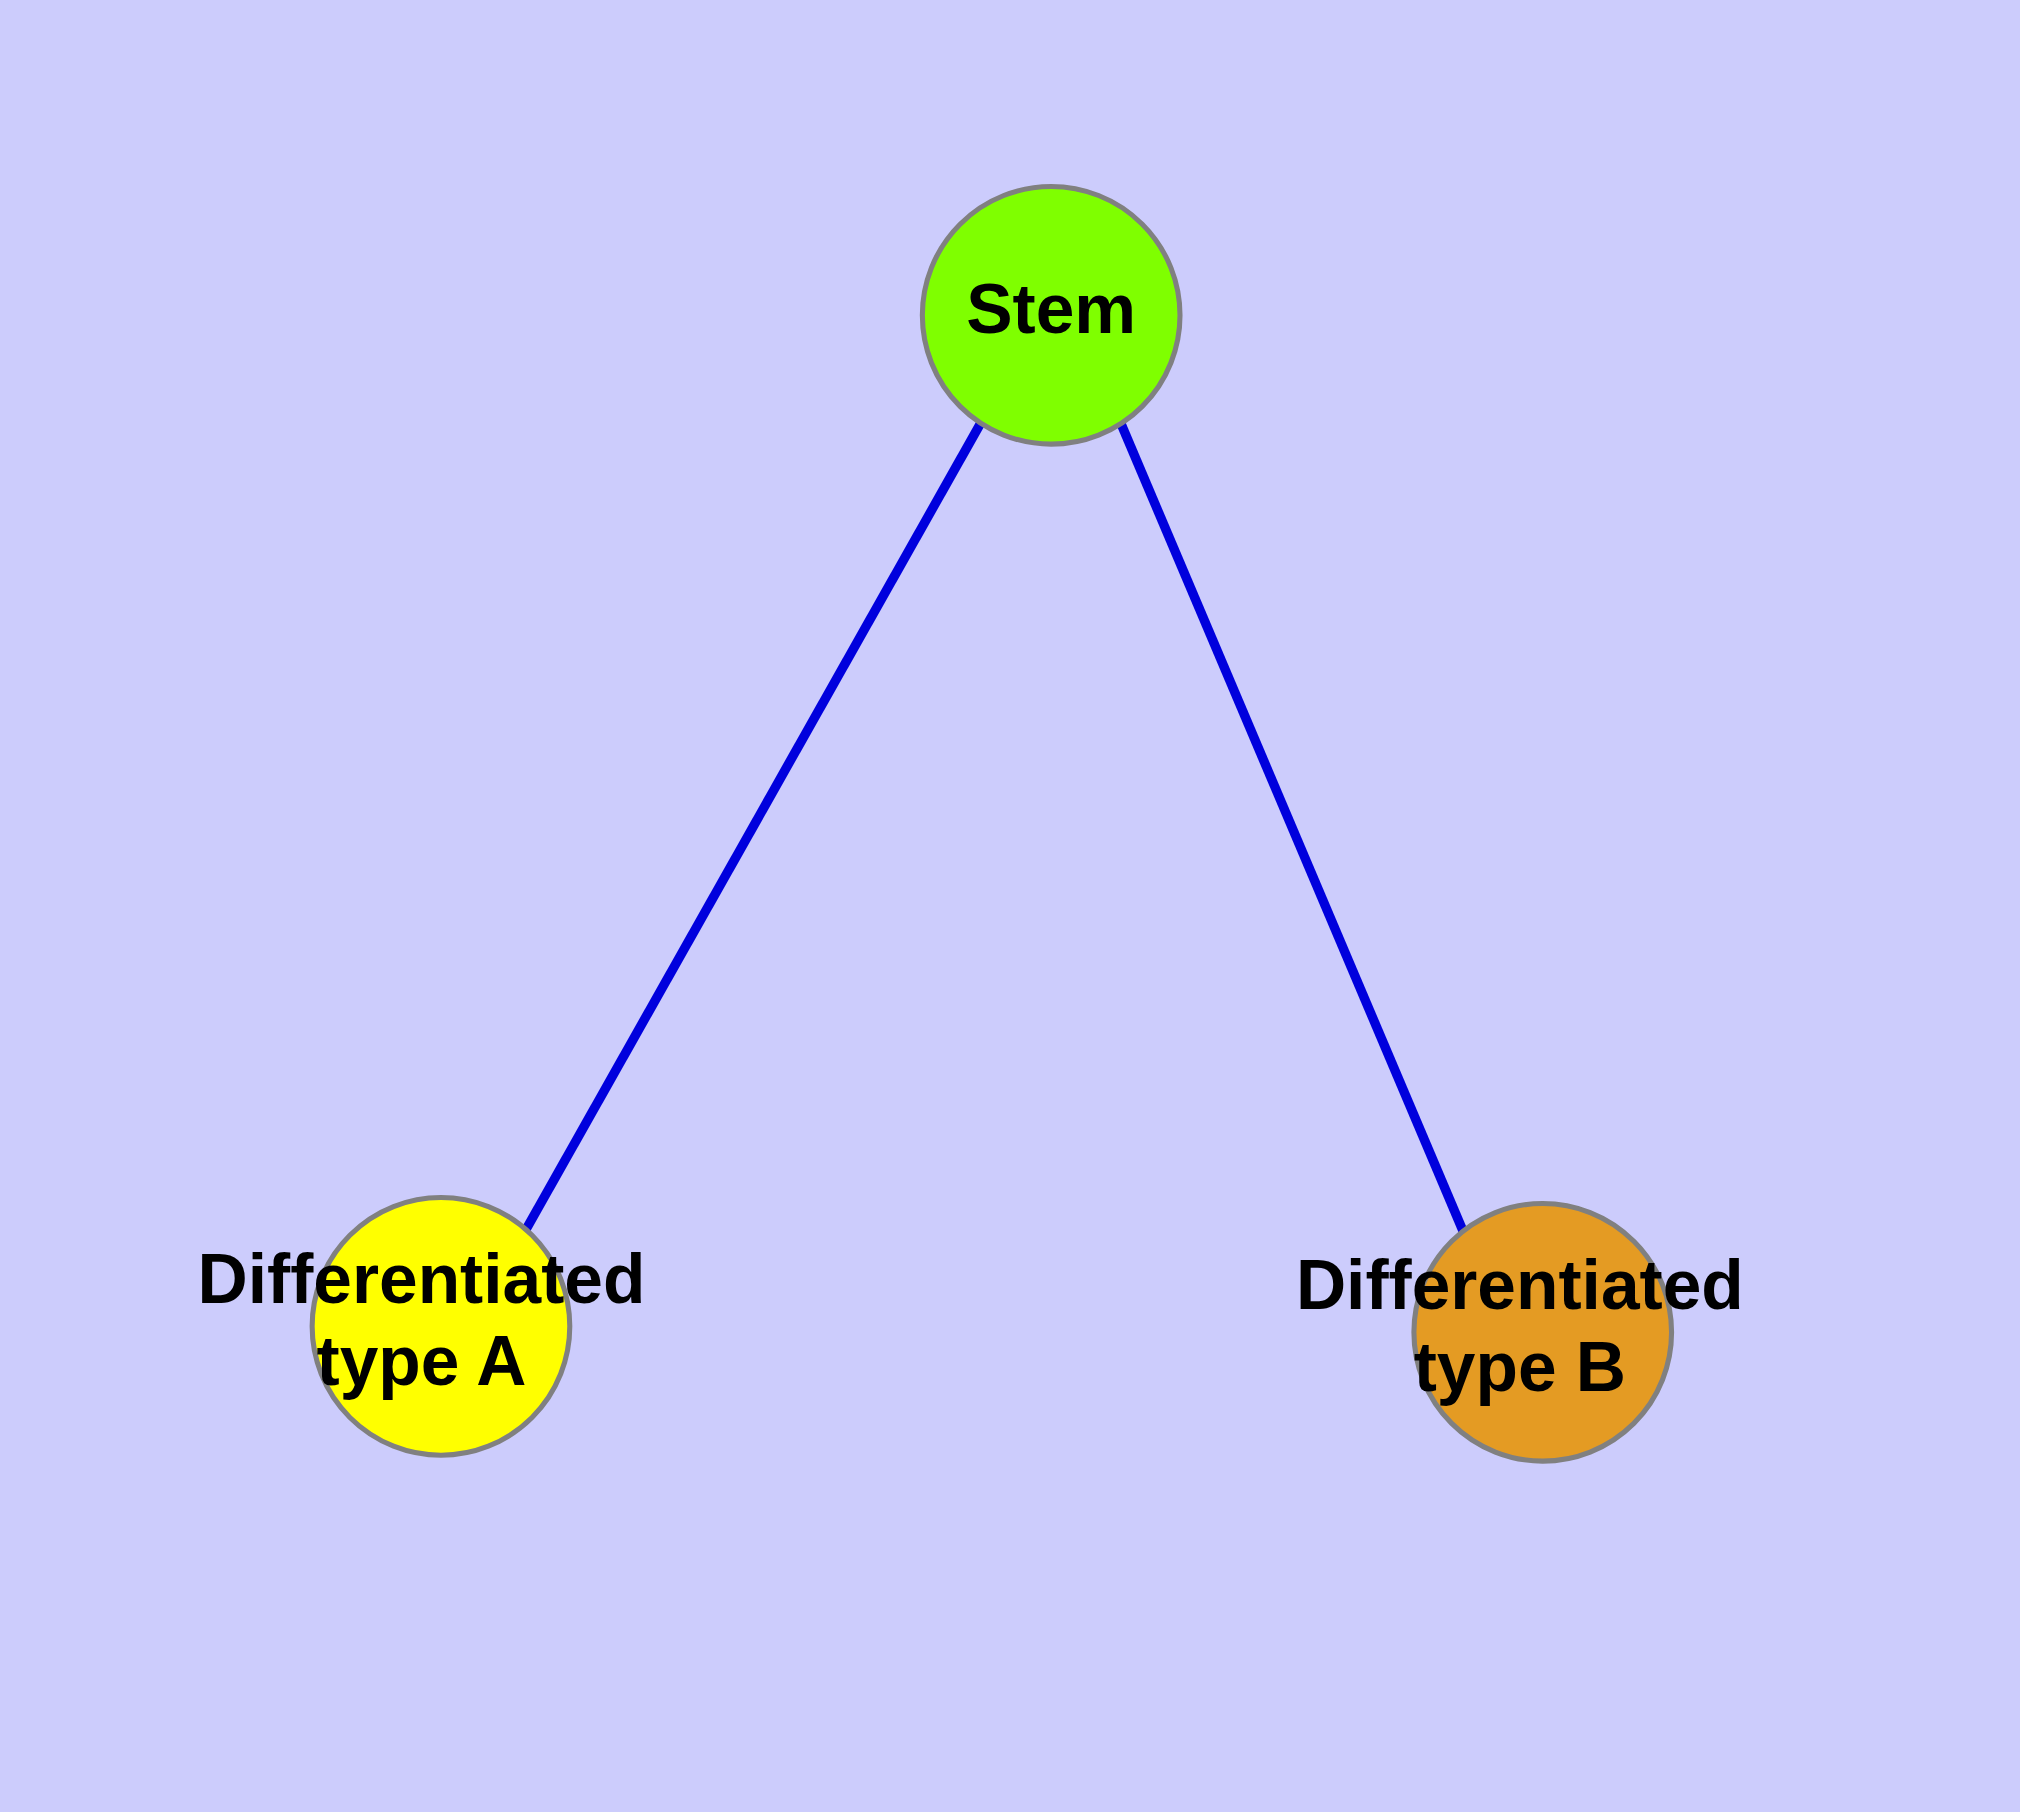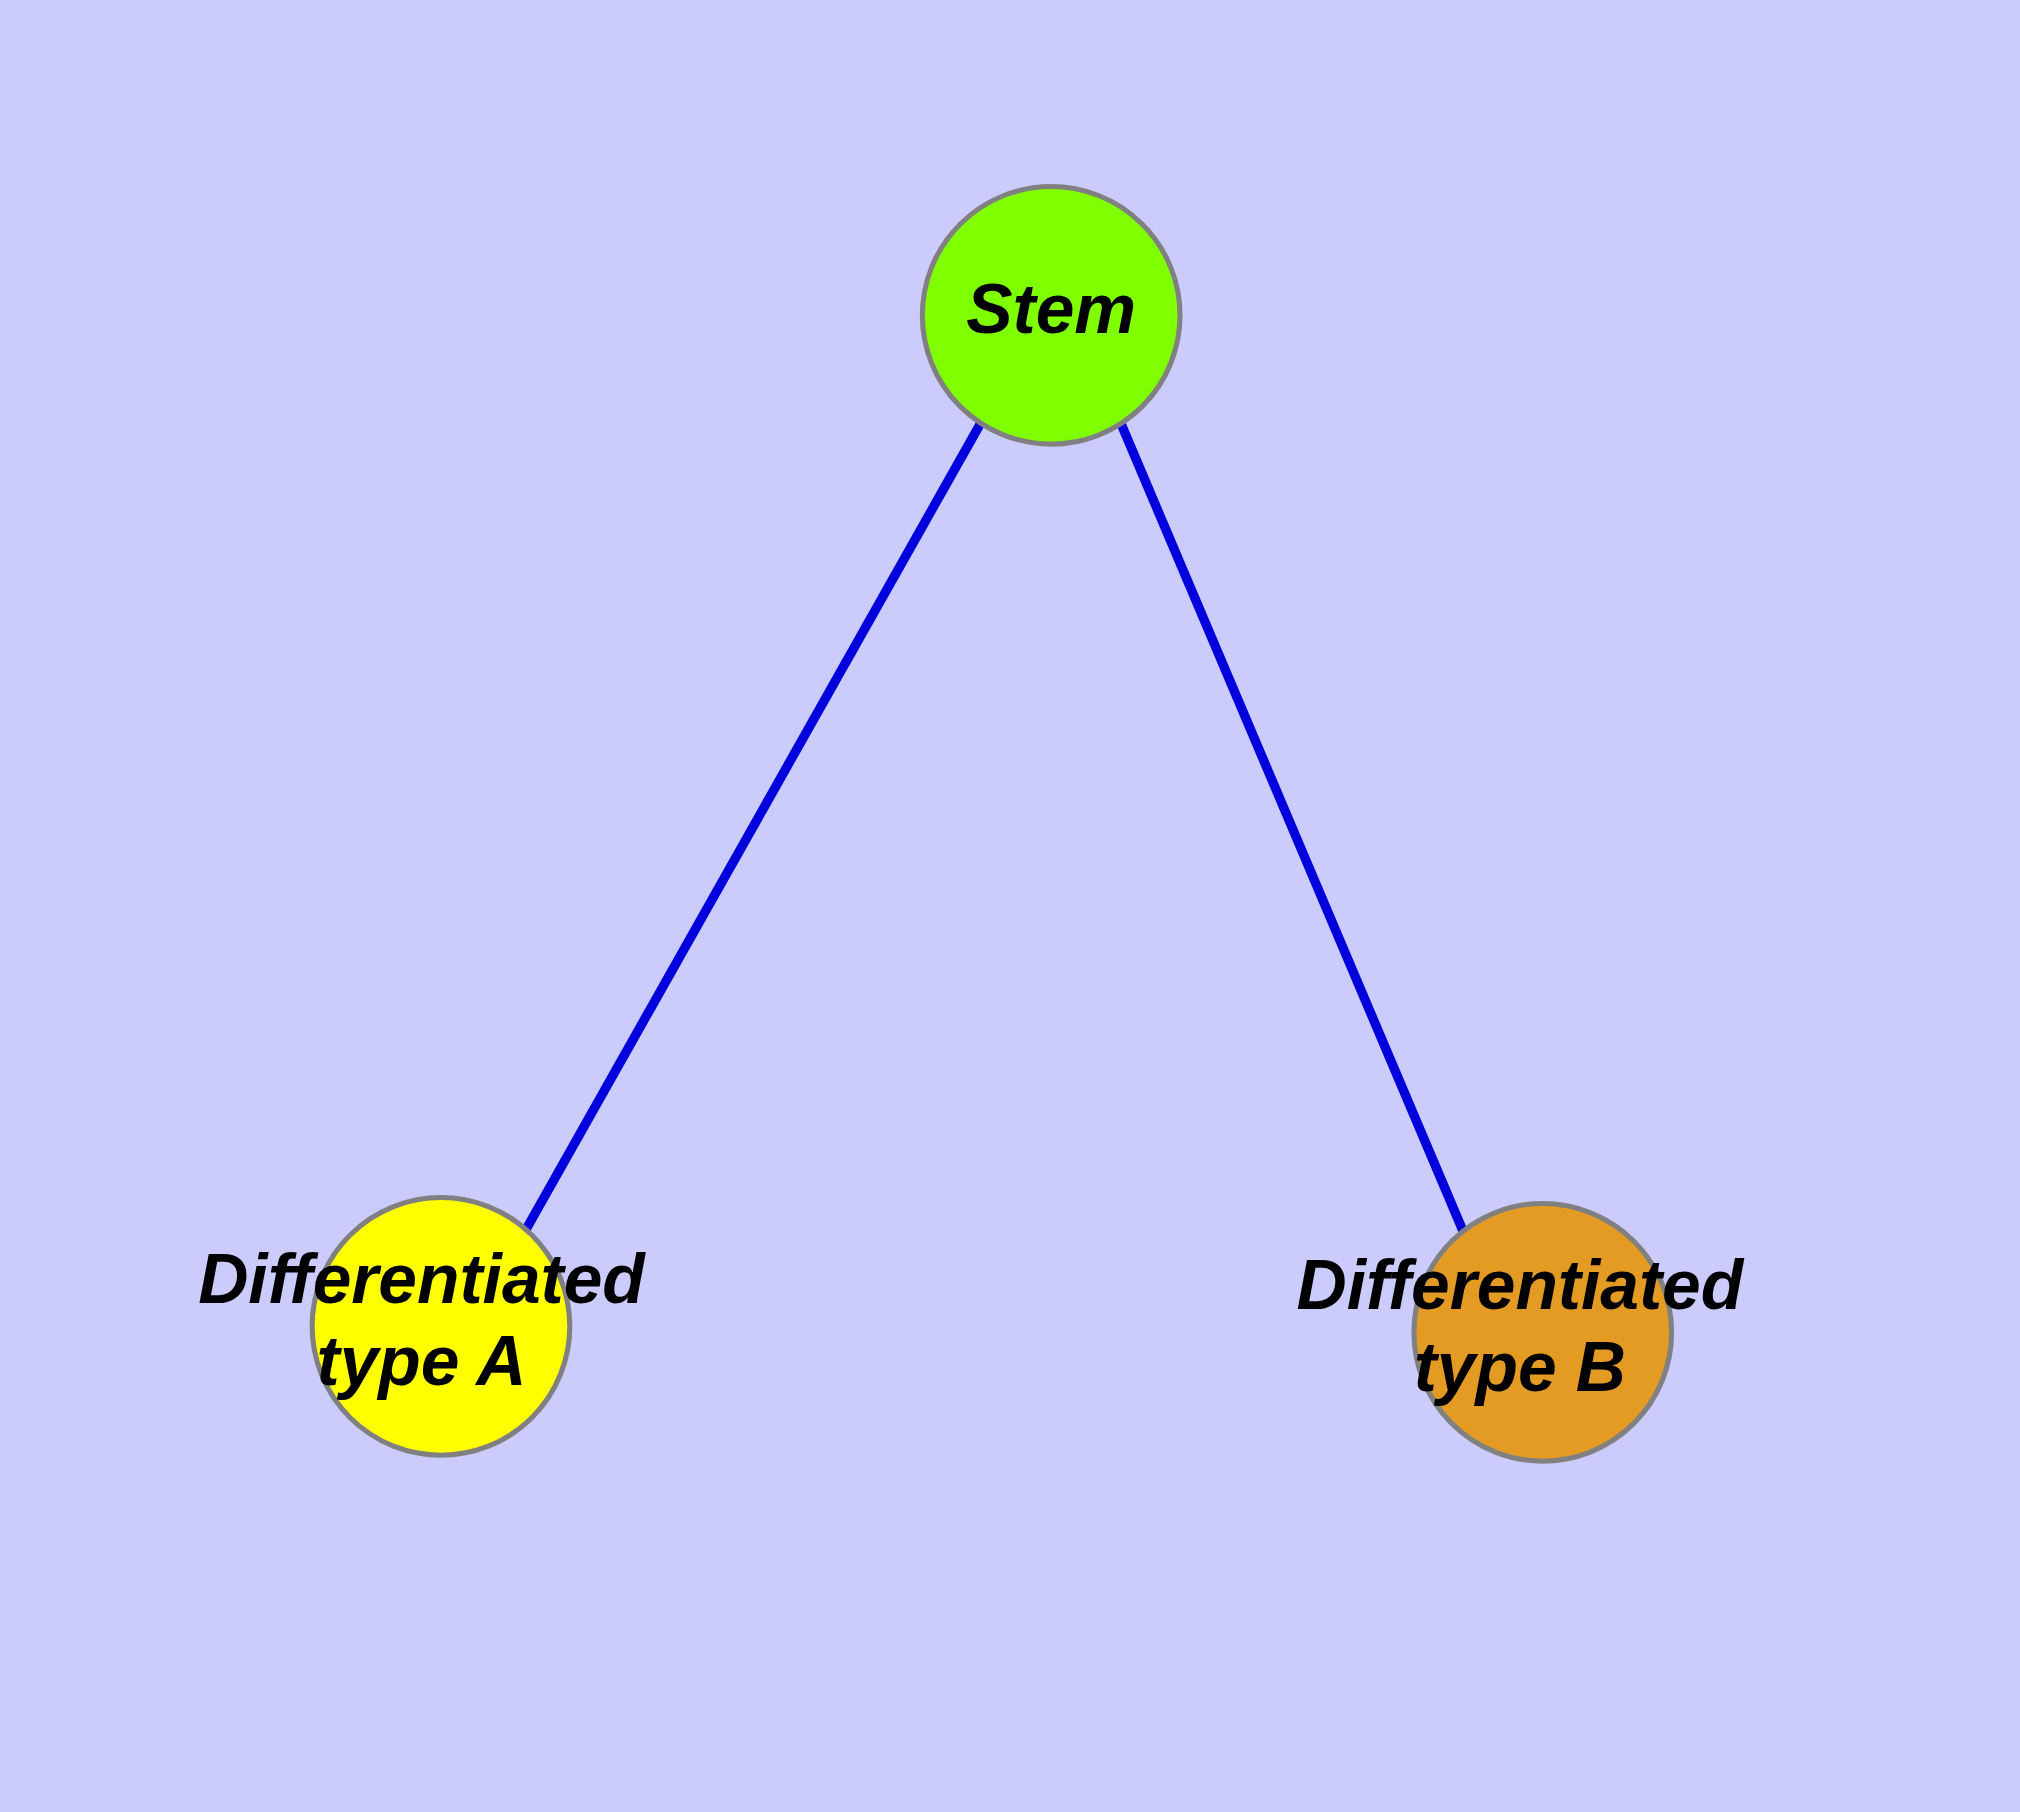--- a/index.html
+++ b/index.html
@@ -30,21 +30,21 @@
     font-weight: bold;
     fill: #000000;
     text-anchor: middle;
     font-family: "Liberation Sans", sans-serif;
     dominant-baseline: middle;
   }
 </style>
 </head>
 <body>
 
-<div id="canvas" style="width: 2021px; height: 1812px; font-style: italic;">
+<div id="canvas" style="width: 2021px; height: 1812px;">
 
   <div id="bg-rect" style="background: rgb(204, 204, 252);"></div>
 
   <svg id="graph-svg" viewBox="0 0 2384 2138" xmlns="http://www.w3.org/2000/svg" style="width: 2021px; height: 1812px;">
 
     <g>
       <line class="graph-edge" x1="1157" y1="499" x2="619" y2="1453" stroke="#0000dd" stroke-width="11" stroke-linecap="butt"></line>
       <line class="graph-edge" x1="1322" y1="499" x2="1727" y2="1455" stroke="#0000dd" stroke-width="11" stroke-linecap="butt"></line>
     </g>
 

